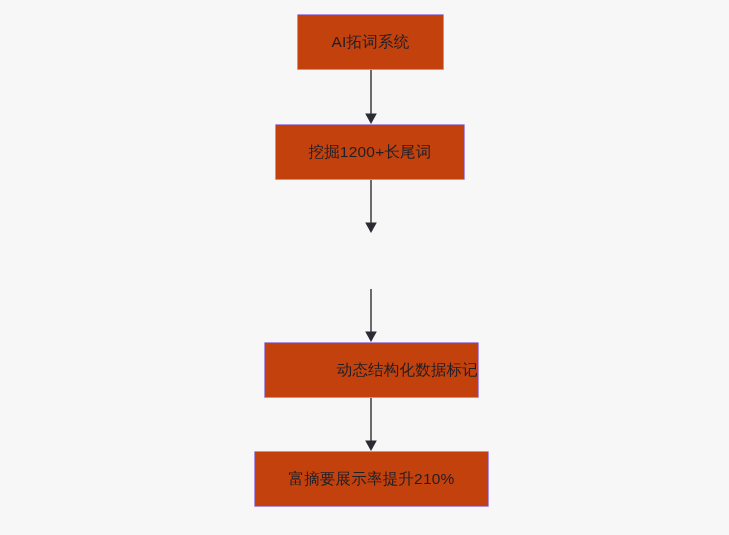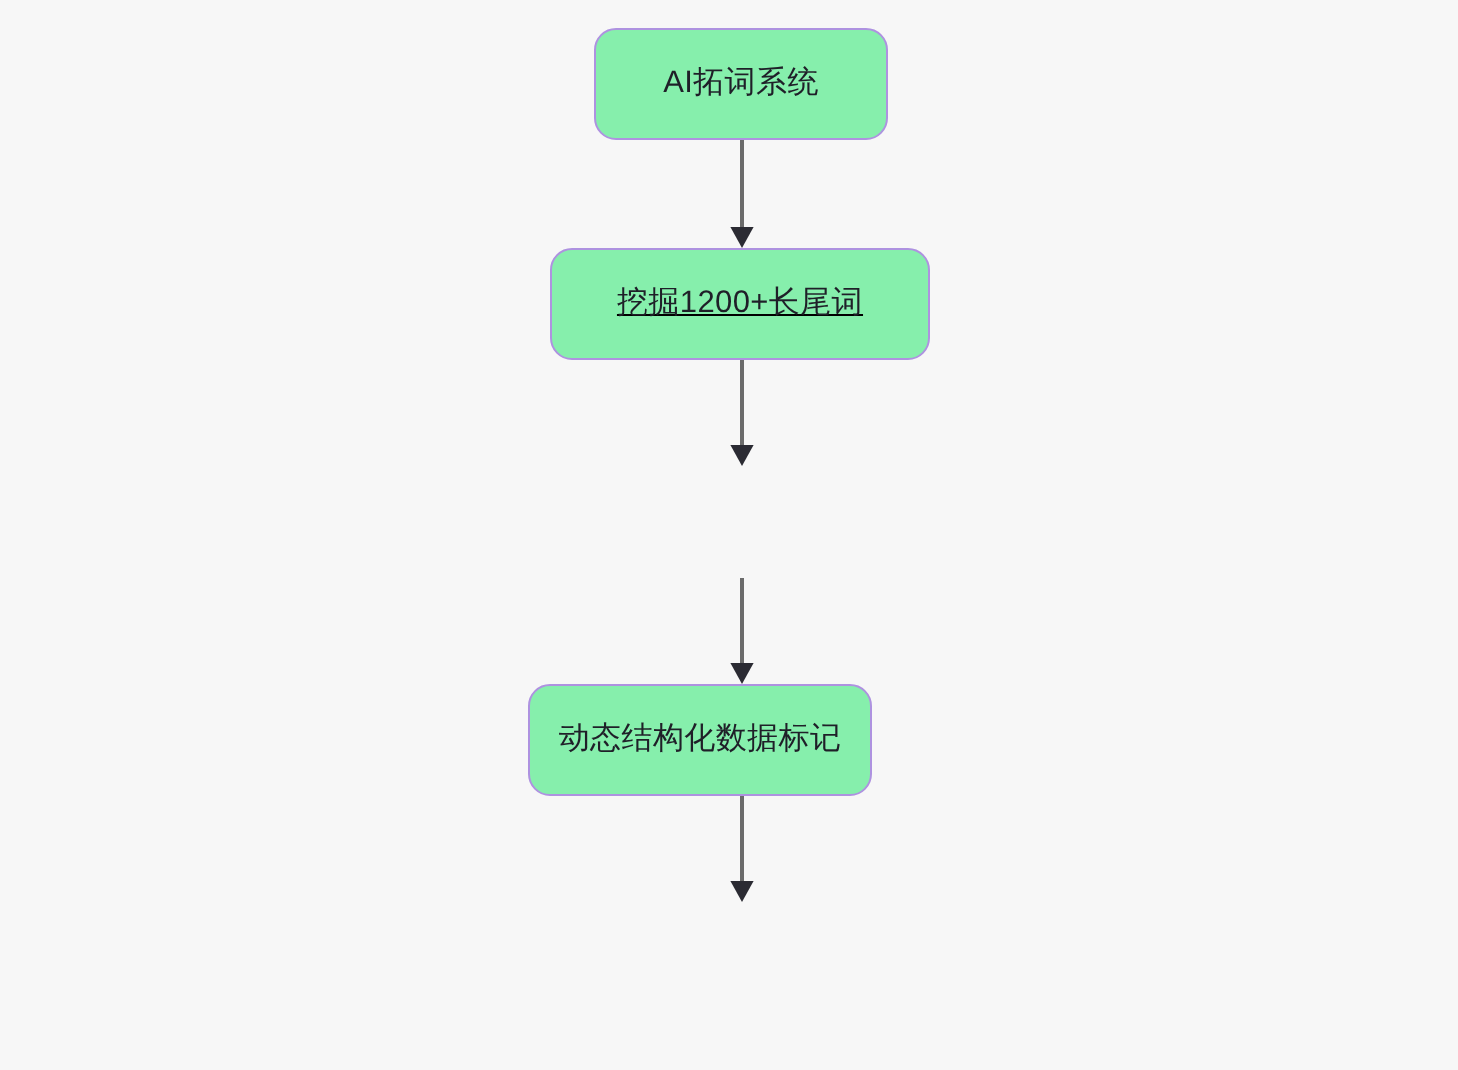--- a/index.html
+++ b/index.html
@@ -22,23 +22,23 @@
     position: absolute;
     left: 0;
     top: 0;
     width: 729px;
     height: 535px;
     pointer-events: none;
   }
   .node {
     position: absolute;
     box-sizing: border-box;
-    background: #86efac;
+    background: #c2410c;
     border: 1.8px solid #ae92e0;
-    border-radius: 11px;
+    border-radius: 1px;
     display: flex;
     align-items: center;
     justify-content: center;
   }
   .node-label {
     font-size: 15.5px;
     line-height: 1.2;
     color: #1f1f28;
     letter-spacing: 0.2px;
     white-space: nowrap;
@@ -66,23 +66,26 @@
     <g>
       <line x1="371" y1="398" x2="371" y2="443.5" stroke="#6b6b6b" stroke-width="2"></line>
       <polygon points="371,451 365.2,440.5 376.8,440.5" fill="#2b2b33"></polygon>
     </g>
   </svg>
 
   <div class="node" id="node-n1" style="left:297px; top:14px; width:147px; height:56px;">
     <span class="node-label">AI拓词系统</span>
   </div>
 
-  <div class="node" id="node-n2" style="left:275px; top:124px; width:190px; height:56px;text-decoration:underline;">
+  <div class="node" id="node-n2" style="left:275px; top:124px; width:190px; height:56px;">
     <span class="node-label">挖掘1200+长尾词</span>
   </div>
 
 
-  <div class="node" id="node-n4" style="left:264px; top:342px; width:172px; height:56px;">
+  <div class="node" id="node-n4" style="left:264px; top:342px; width:215px; height:56px;justify-content:flex-end;">
     <span class="node-label">动态结构化数据标记</span>
   </div>
 
+  <div class="node" id="node-n5" style="left:254px; top:451px; width:235px; height:56px;">
+    <span class="node-label">富摘要展示率提升210%</span>
+  </div>
 
 </div>
 
 </body></html>

